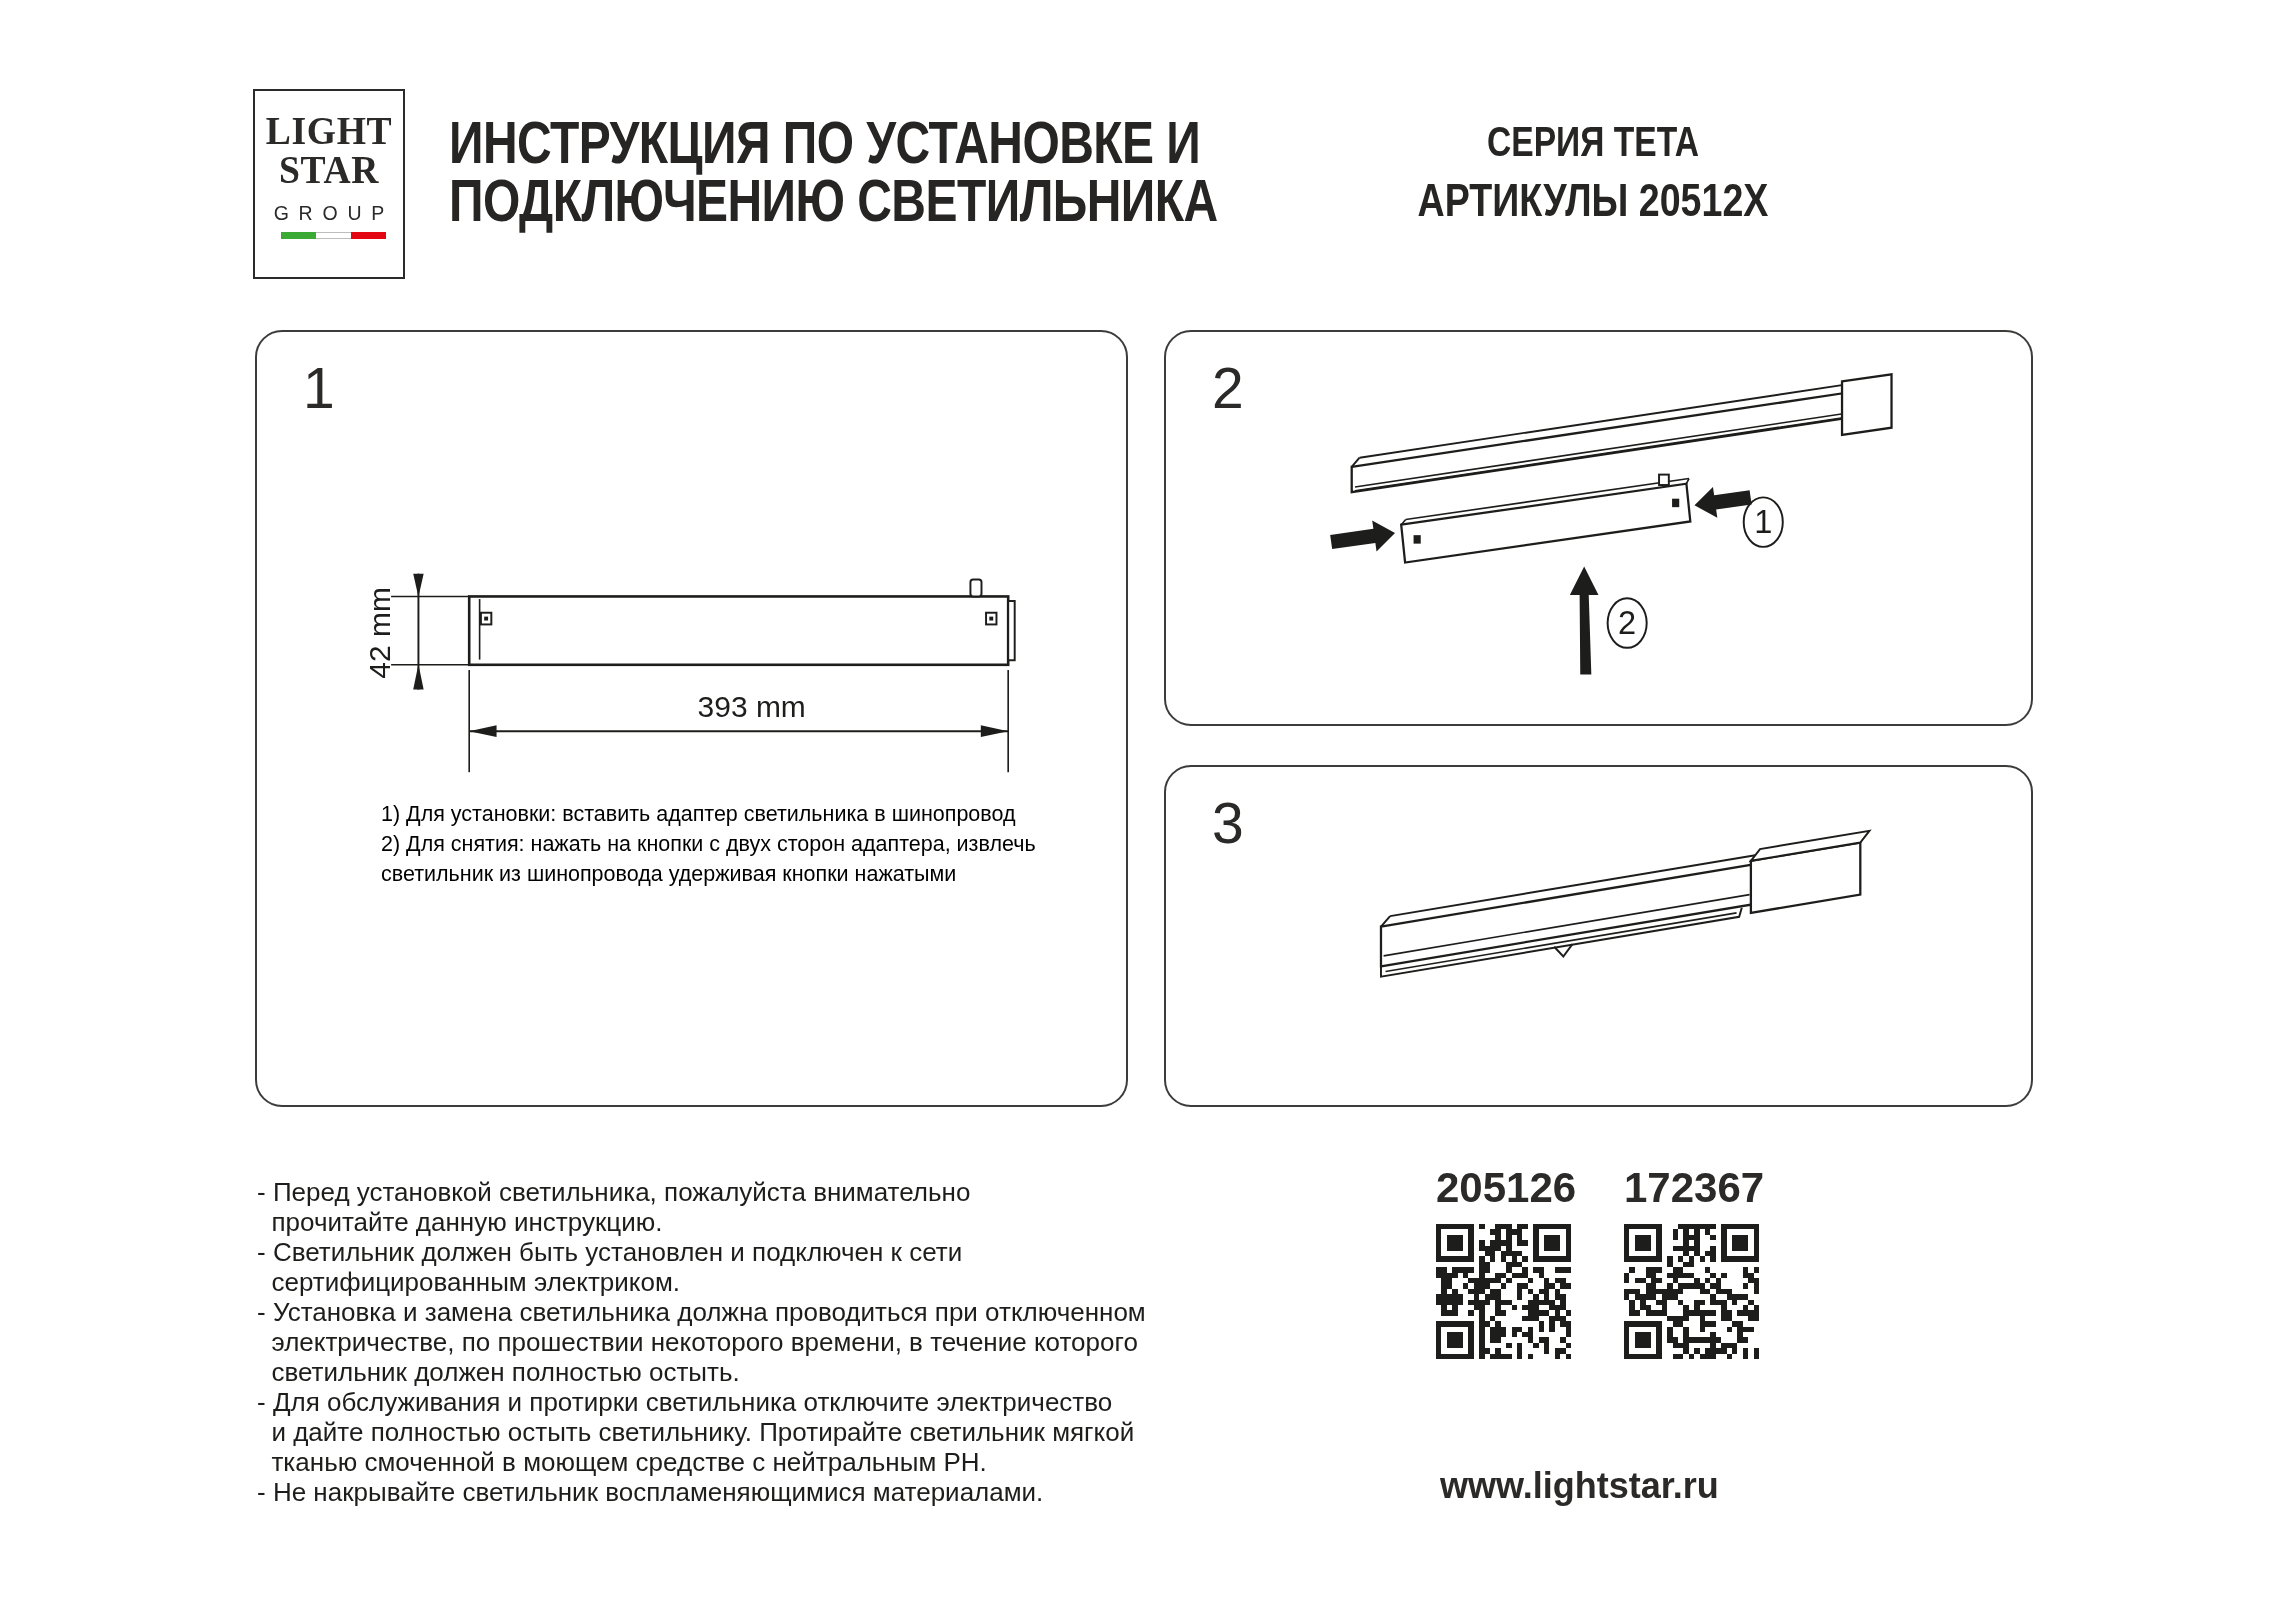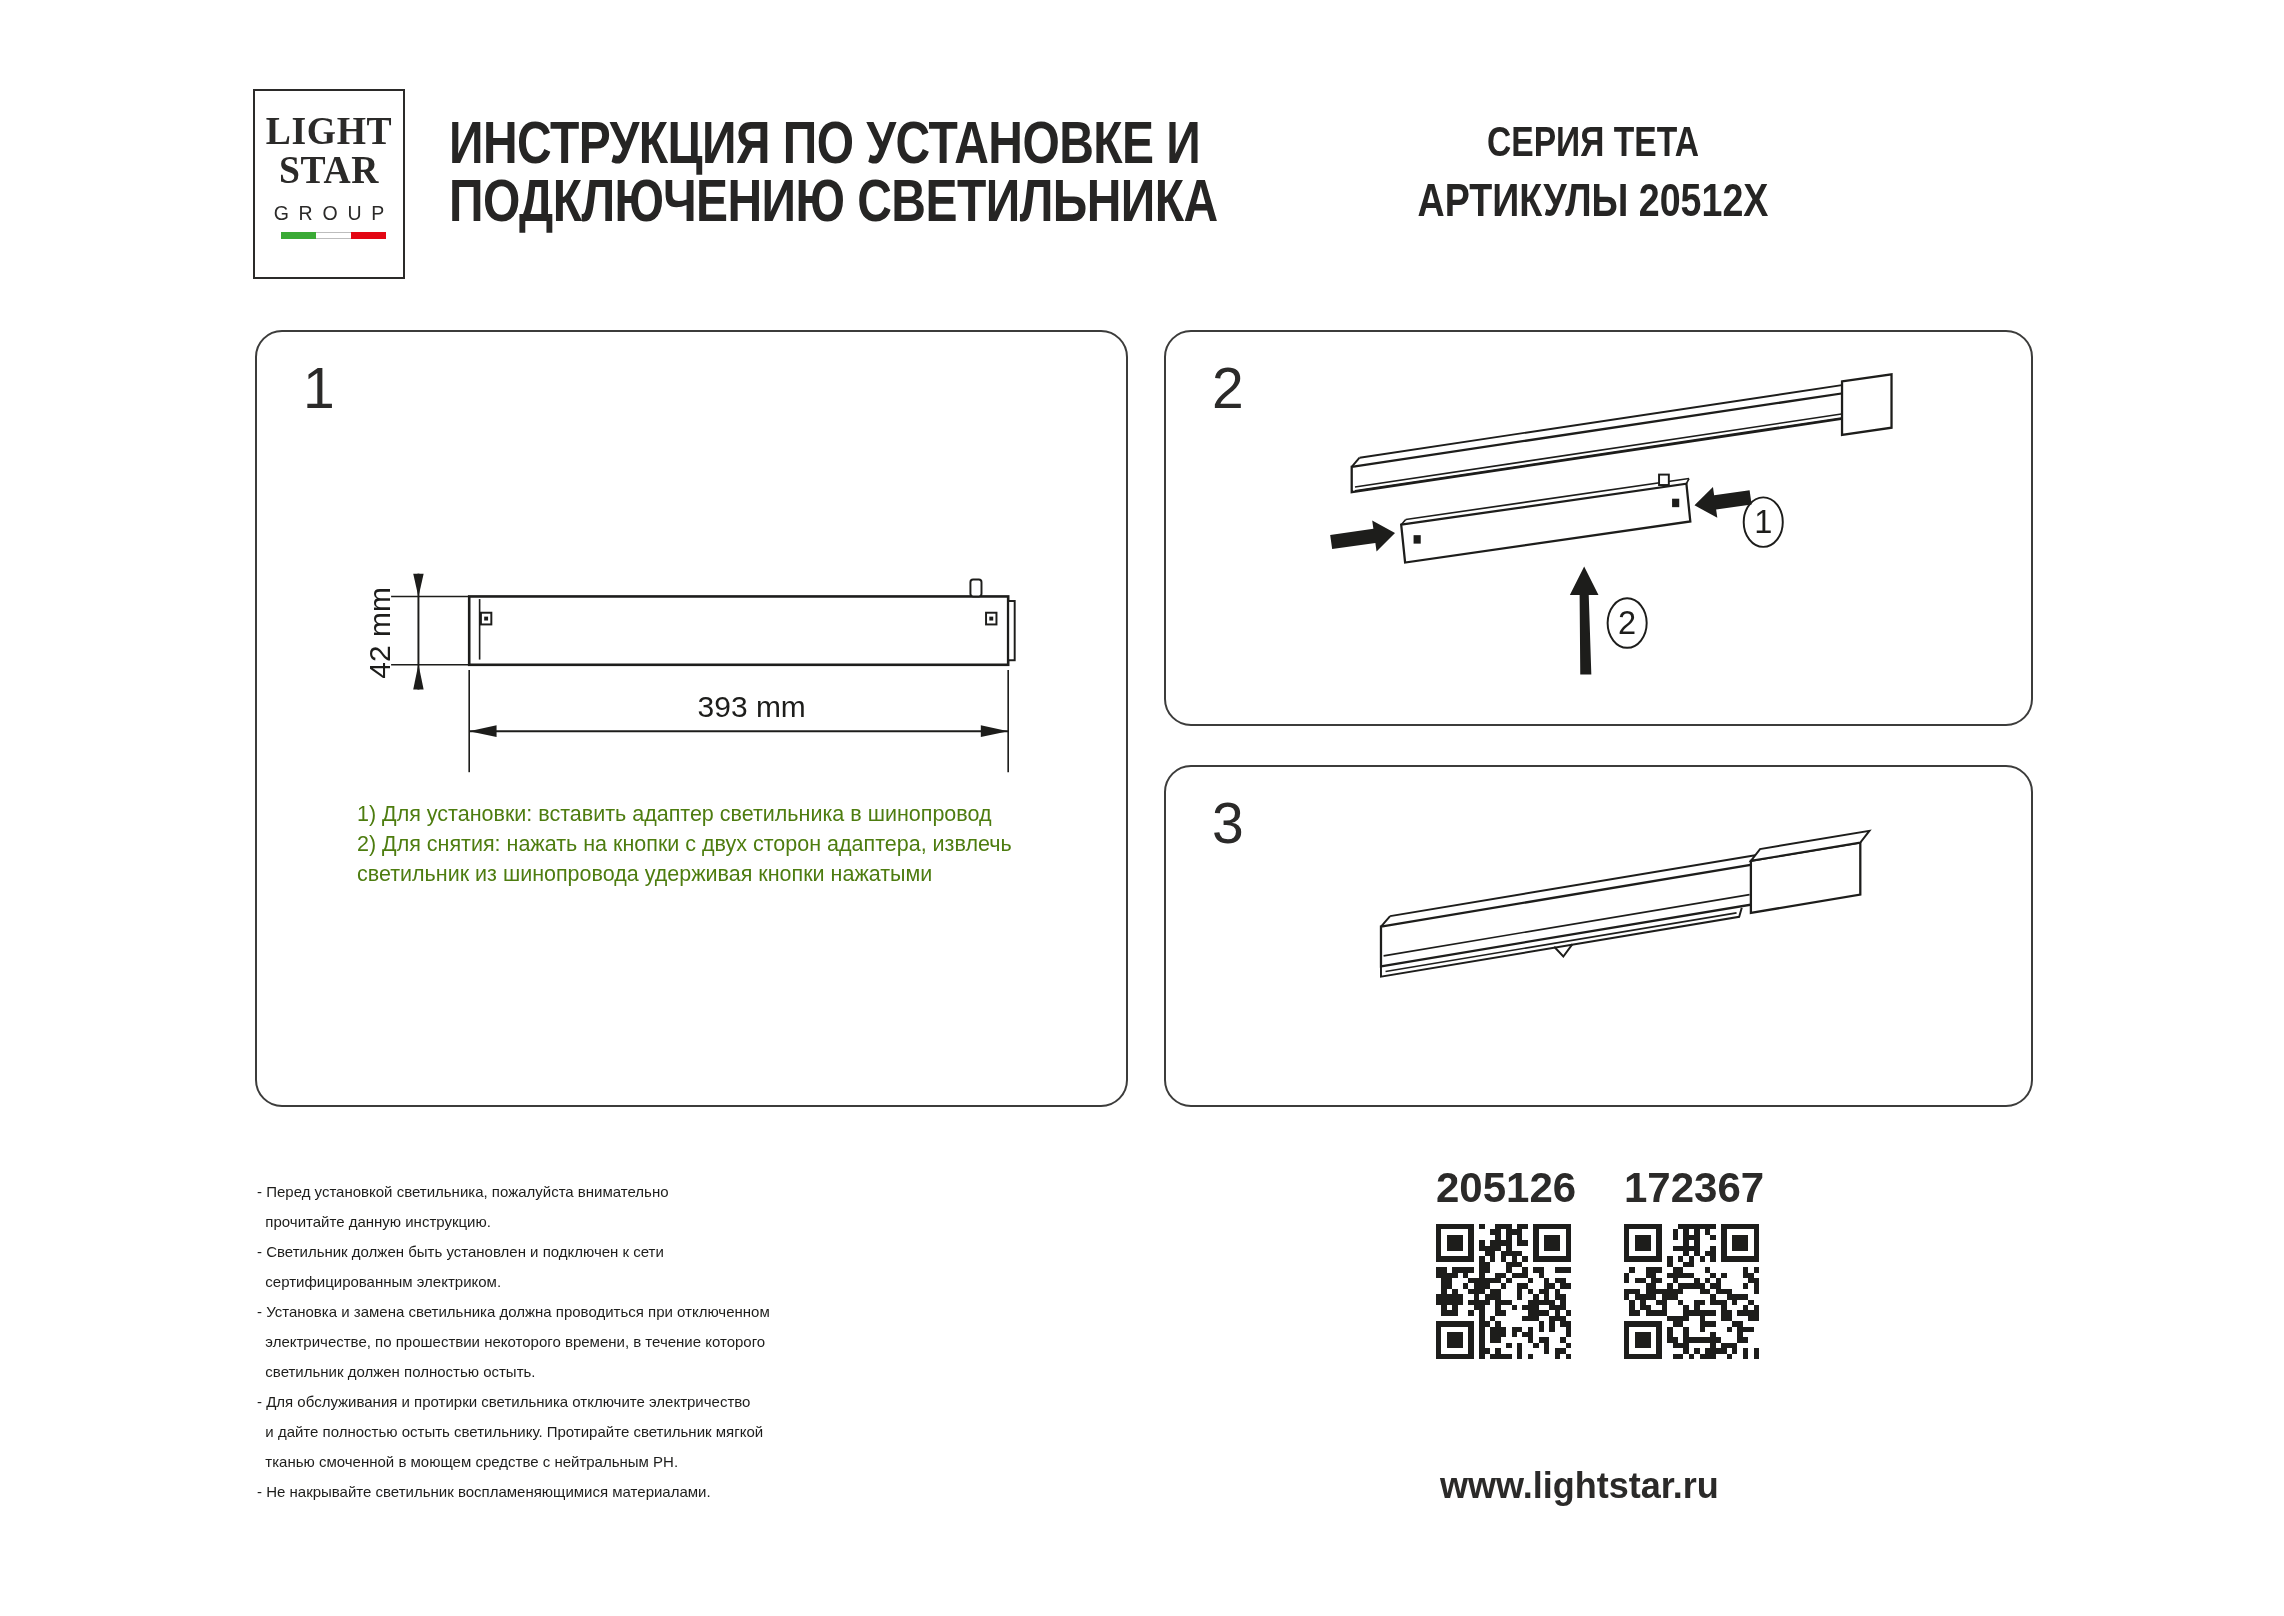--- a/index.html
+++ b/index.html
@@ -38,27 +38,27 @@
     position:absolute;border:2px solid #3c3c3b;border-radius:27px;box-sizing:border-box;background:#fff;
   }
   .panel-number{position:absolute;left:46px;top:26px;font-size:57px;line-height:60px;color:#2b2a29;}
   .panel svg{position:absolute;left:0;top:0;}
   .ln{stroke:#1d1d1b;fill:none;}
   .s2{stroke-width:2.5px;} .s3{stroke-width:3px;} .s35{stroke-width:3.5px;} .s4{stroke-width:4px;}
   .fw{fill:#fff;} .fi{fill:#1d1d1b;stroke:none;}
   .dimtxt{font-family:"Liberation Sans",sans-serif;font-size:46px;fill:#1d1d1b;}
   .callout{font-family:"Liberation Sans",sans-serif;font-size:50px;fill:#1d1d1b;}
   .p1-instructions{
-    position:absolute;left:100px;top:467px;width:729px;
-    font-size:21.5px;line-height:30px;white-space:pre-wrap;color:#4d7c0f;
+    position:absolute;left:124px;top:467px;width:729px;
+    font-size:21.5px;line-height:30px;white-space:pre-wrap;color:#000000;
   }
   
   .warnings{
     position:absolute;left:257px;top:1177px;width:912px;
-    font-size:15px;line-height:30px;white-space:pre-wrap;color:#1d1d1b;
+    font-size:26px;line-height:30px;white-space:pre-wrap;color:#1d1d1b;
   }
   .qr-label{position:absolute;top:1164px;width:135px;text-align:center;font-size:42px;font-weight:700;color:#2b2a29;}
   .qr{position:absolute;top:1224px;width:135px;height:135px;}
   .website{position:absolute;left:1440px;top:1465px;font-size:36px;font-weight:700;color:#2b2a29;}
 </style>
 </head>
 <body>
 
 <div class="page">
 

